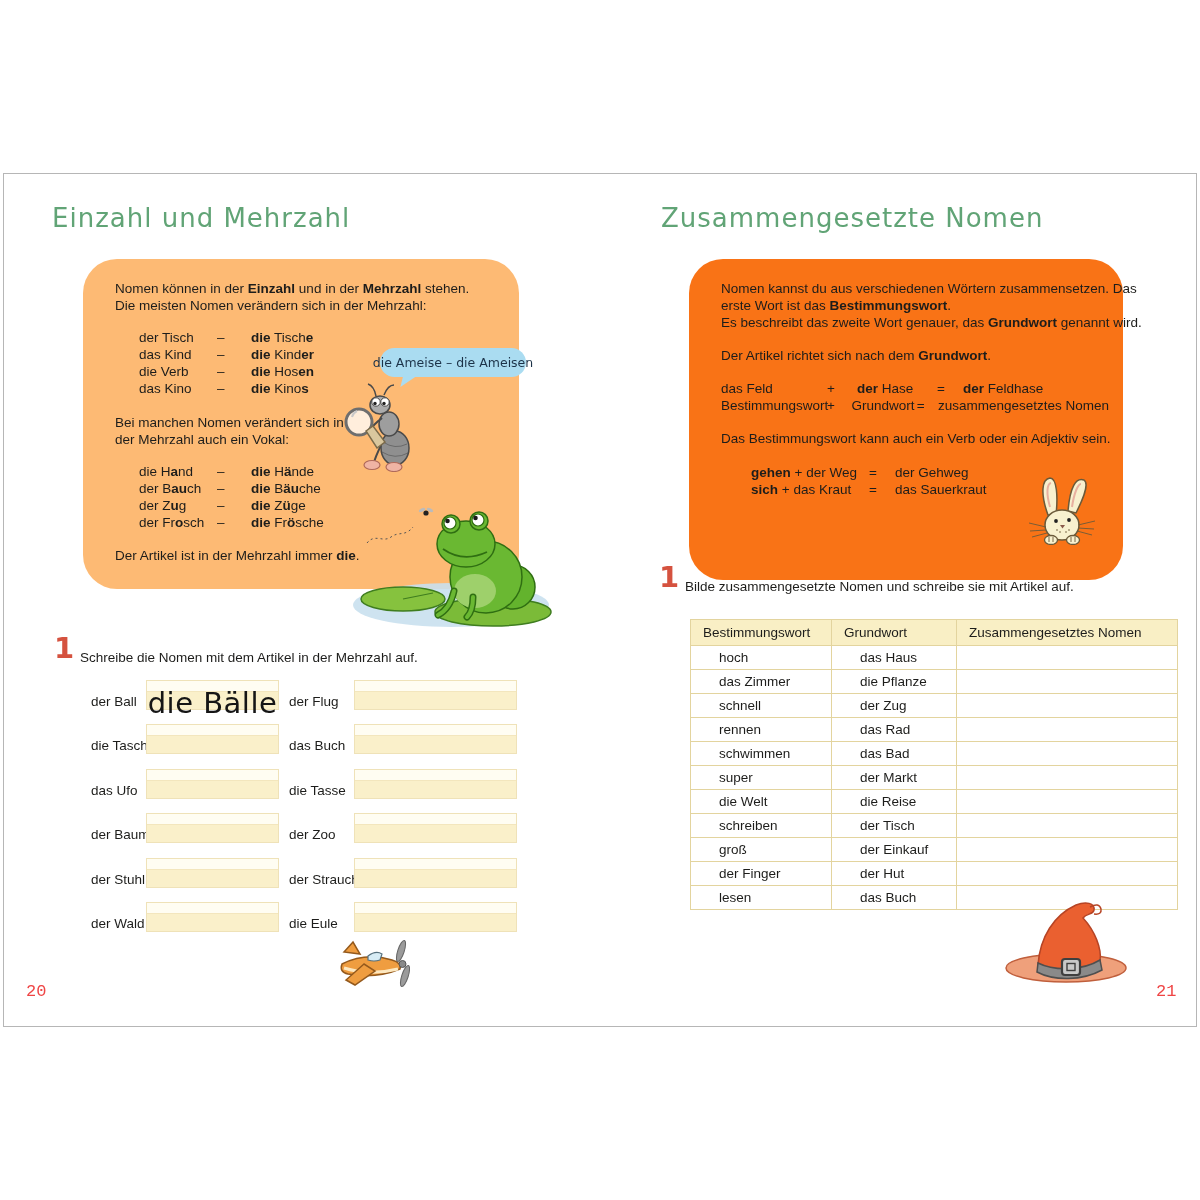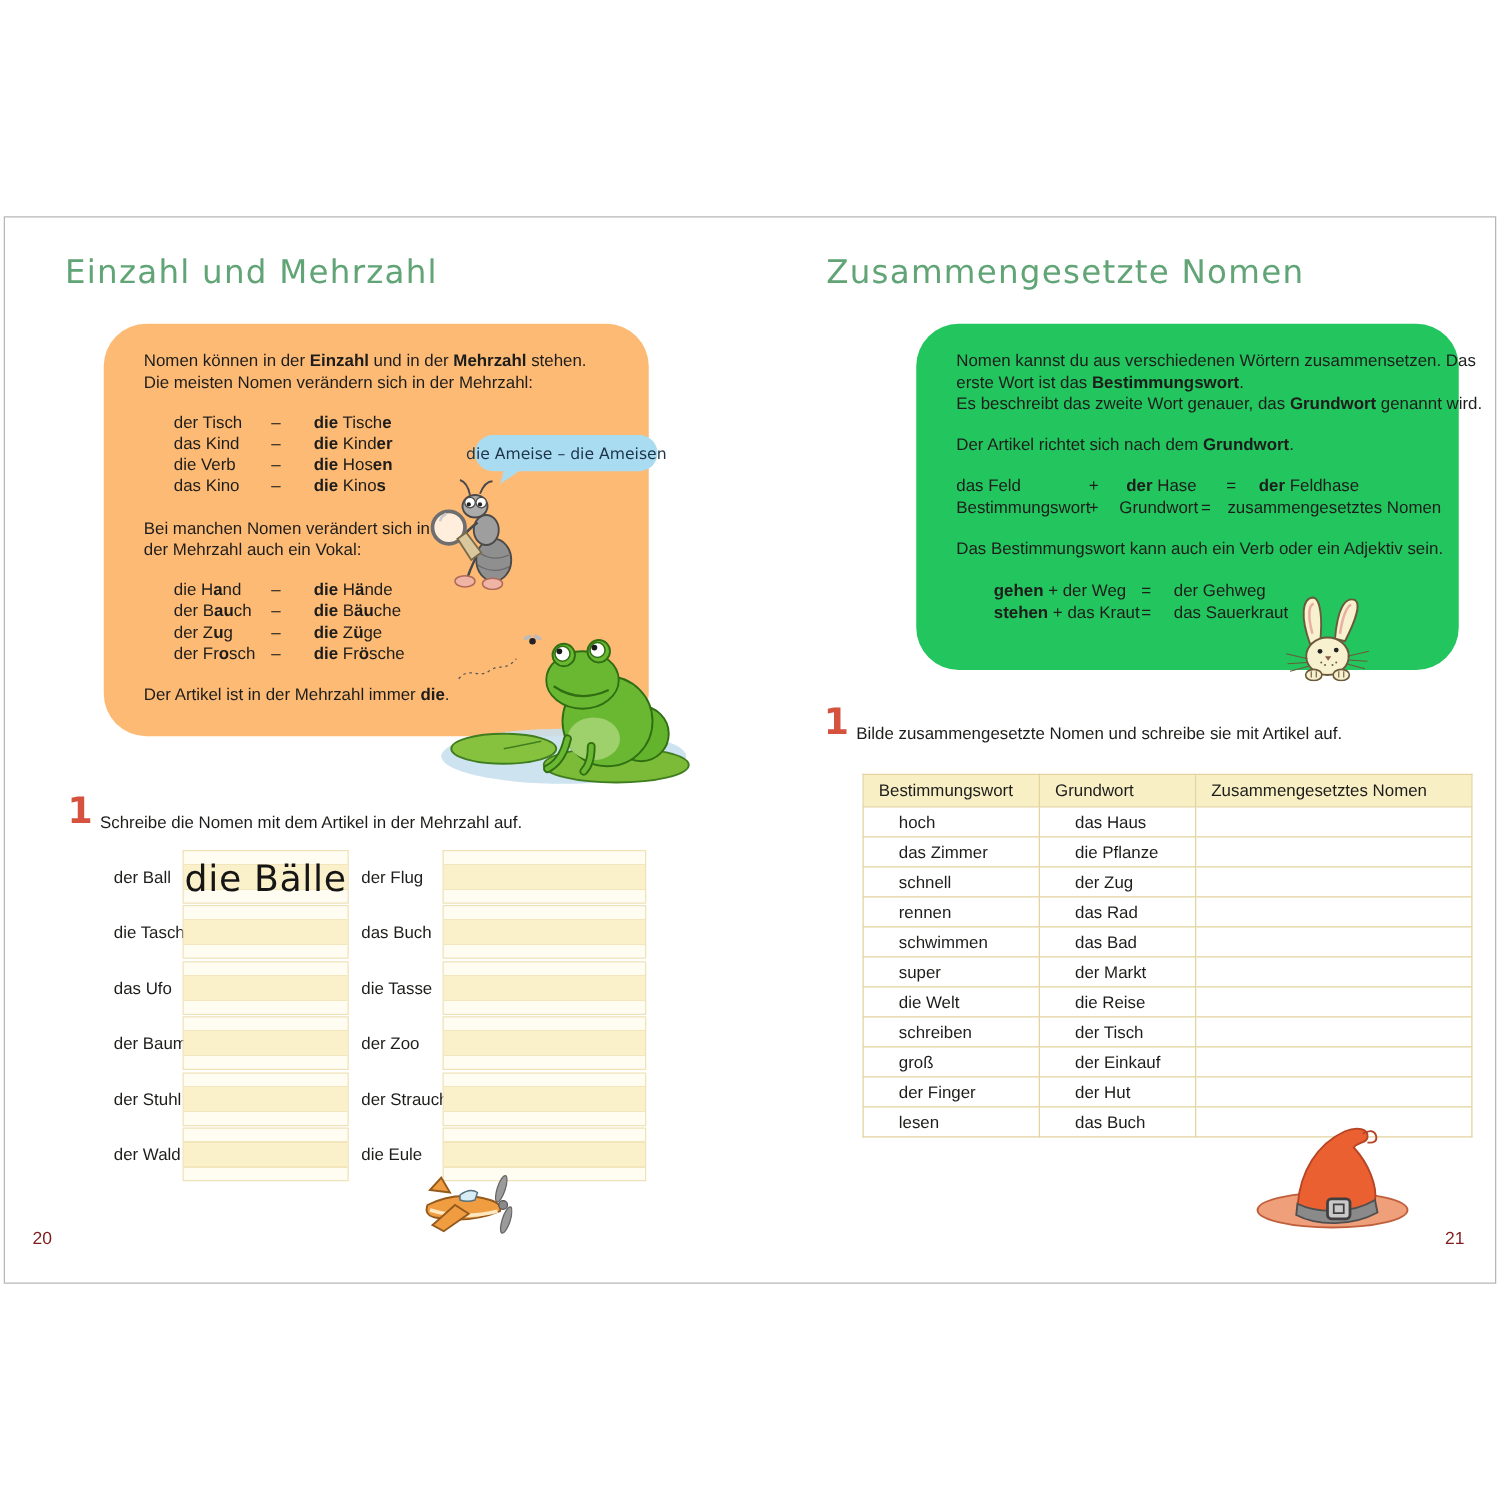--- a/index.html
+++ b/index.html
@@ -6,21 +6,21 @@
   .spread{position:absolute;left:3px;top:173px;width:1192px;height:852px;border:1px solid #b6b6b6;
           background:#fff;font-family:"Liberation Sans",sans-serif;color:#1d1d1b;}
   .title{position:absolute;margin:0;font-family:"DejaVu Sans",sans-serif;font-weight:400;
          font-size:26px;letter-spacing:1px;color:#61a476;white-space:nowrap;}
   .t-left{left:48px;top:29px;}
   .t-right{left:657px;top:29px;}
 
   
   .ibox{position:absolute;box-sizing:border-box;border-radius:34px;z-index:1;padding:21px 14px 0 32px;}
   .box-yellow{left:79px;top:85px;width:436px;height:330px;background:#fdba74;}
-  .box-red{left:685px;top:85px;width:434px;height:277px;background:#22c55e;margin-left:44px;}
+  .box-red{left:685px;top:85px;width:434px;height:321px;background:#f97316;}
   .ln{font-size:13.5px;line-height:17px;white-space:nowrap;}
   b{font-weight:700;}
   .pairs{margin:15px 0 0 24px;}
   .prow{display:flex;font-size:13.5px;line-height:17px;white-space:nowrap;}
   .prow .ps{width:78px;}
   .prow .pd{width:34px;}
   .vok{margin-top:17px;}
   .note{margin-top:16px;}
   .fset{margin-top:16px;}
   .frow{display:flex;font-size:13.5px;line-height:17px;white-space:nowrap;}
@@ -55,40 +55,40 @@
   .exn-right{left:655px;top:389px;}
   .exinstr{position:absolute;font-size:13.5px;white-space:nowrap;}
   .exi-left{left:76px;top:476px;}
   .exi-right{left:681px;top:405px;}
 
   
   .wrow{position:absolute;left:0;width:100%;height:42px;}
   .wlabel{position:absolute;top:14px;font-size:13.5px;white-space:nowrap;}
   .wl-l{left:87px;}
   .wl-r{left:285px;}
-  .wfield{position:absolute;top:0;height:43px;box-sizing:border-box;border:1px solid #efe2b8;
+  .wfield{position:absolute;top:0;height:30px;box-sizing:border-box;border:1px solid #efe2b8;
           background:linear-gradient(to bottom,#fffdf2 0px,#fffdf2 10px,#f3e6bd 10px,#f3e6bd 11px,
           #faf0ca 11px,#faf0ca 30px,#f3e6bd 30px,#f3e6bd 31px,#fffdf2 31px,#fffdf2 42px);}
   .wf-l{left:142px;width:133px;}
   .wf-r{left:350px;width:163px;}
   .handw{position:absolute;left:0;right:0;top:0;height:42px;line-height:44px;text-align:center;
          font-family:"DejaVu Sans",sans-serif;font-weight:400;font-size:29px;letter-spacing:0.5px;
          color:#151515;overflow:visible;}
 
   
   .ctable{position:absolute;left:686px;top:445px;width:436px;border-collapse:collapse;
           font-size:13.5px;color:#1d1d1b;table-layout:fixed;}
   .ctable th,.ctable td{border:1px solid #e3d49e;overflow:hidden;white-space:nowrap;}
   .ctable th{background:#f9efc5;font-weight:400;text-align:left;height:17px;padding:4px 4px 4px 12px;}
   .ctable td{height:17px;padding:3px 4px 3px 28px;}
   .ctable .c1{width:124px;}
   .ctable .c2{width:108px;}
   .ctable .c3{width:204px;}
 
-  .pagenum{position:absolute;font-size:14px;color:#7f1d1d;}
+  .pagenum{position:absolute;font-size:17px;color:#ef4444;font-family:Liberation Mono, monospace;}
   .pn-left{left:22px;top:808px;}
   .pn-right{left:1152px;top:808px;}
 </style>
 </head>
 <body>
 
 <div class="spread">
 
   <h1 class="title t-left">Einzahl und Mehrzahl</h1>
 
@@ -307,21 +307,21 @@
 
     <div class="ln note">Das Bestimmungswort kann auch ein Verb oder ein Adjektiv sein.</div>
 
     <div class="fset2">
       <div class="frow2">
         <span class="gc1"><b>gehen</b> + der Weg</span>
         <span class="geq">=</span>
         <span class="gc2">der Gehweg</span>
       </div>
       <div class="frow2">
-        <span class="gc1"><b>stehen</b> + das Kraut</span>
+        <span class="gc1"><b>sich</b> + das Kraut</span>
         <span class="geq">=</span>
         <span class="gc2">das Sauerkraut</span>
       </div>
     </div>
   </div>
 
   <svg class="illu i-rabbit" width="72" height="70" viewBox="0 0 72 70">
     <path d="M22,40 C14,18 16,4 24,3 C31,3 32,22 30,40 Z" fill="#f8f1cf" stroke="#6b5a3a" stroke-width="1.5"></path>
     <path d="M42,36 C44,12 50,2 58,5 C64,9 56,26 50,38 Z" fill="#f8f1cf" stroke="#6b5a3a" stroke-width="1.5"></path>
     <path d="M24,32 C20,18 21,9 25,8" stroke="#e8b0a0" stroke-width="2" fill="none"></path>

